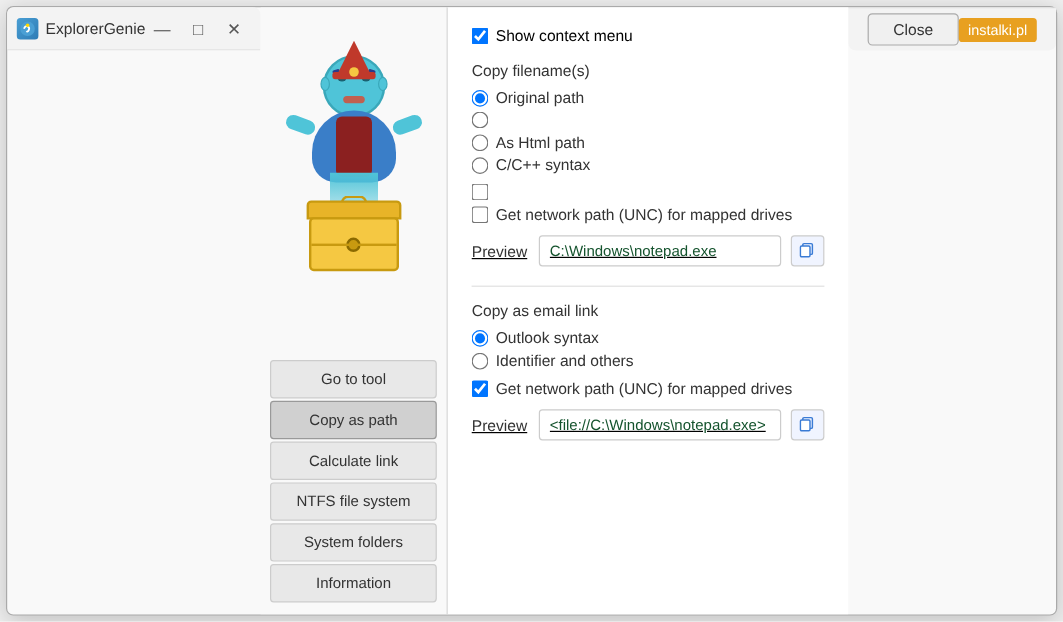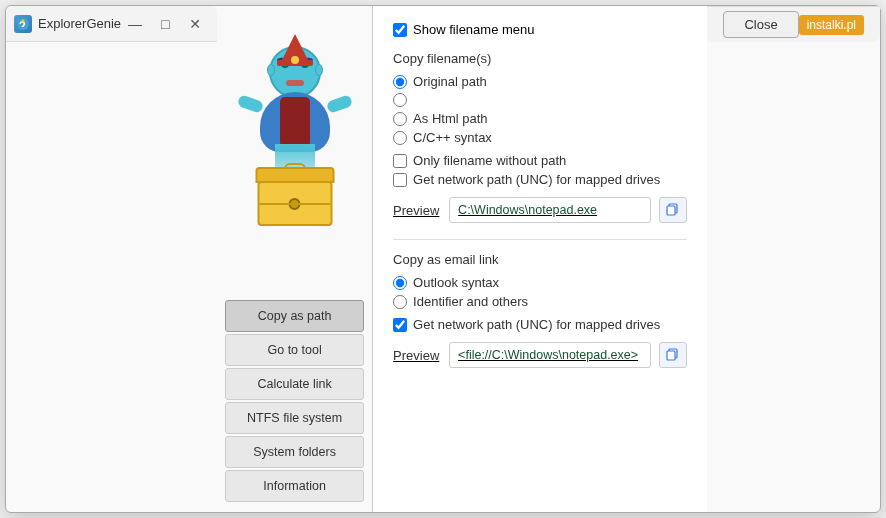--- a/index.html
+++ b/index.html
@@ -347,34 +347,34 @@
           <div class="treasure-handle"></div>
           <div class="treasure-lid"></div>
           <div class="treasure-box">
             <div style="position:absolute;top:50%;left:50%;transform:translate(-50%,-50%);width:12px;height:12px;background:#c89a10;border-radius:50%;border:2px solid #8b6a00;"></div>
             <div style="position:absolute;top:50%;left:0;right:0;height:2px;background:#c89a10;transform:translateY(-50%);"></div>
           </div>
         </div>
       </div>
 
       <div class="nav-buttons">
+        <button class="nav-btn">Go to tool</button>
         <button class="nav-btn active">Copy as path</button>
-        <button class="nav-btn">Go to tool</button>
         <button class="nav-btn">Calculate link</button>
         <button class="nav-btn">NTFS file system</button>
         <button class="nav-btn">System folders</button>
         <button class="nav-btn">Information</button>
       </div>
     </div>
 
     <div class="content-area">
 
       <div class="show-context-row">
         <input type="checkbox" id="show-context" checked="" style="">
-        <label for="show-context">Show filename menu</label>
+        <label for="show-context">Show context menu</label>
       </div>
 
       <div class="section-label">Copy filename(s)</div>
       <div class="radio-group">
         <div class="radio-item">
           <input type="radio" name="copy-path-type" id="original-path" checked="" style="">
           <label for="original-path">Original path</label>
         </div>
         <div class="radio-item">
           <input type="radio" name="copy-path-type" id="as-uri" style="">
@@ -384,21 +384,20 @@
           <label for="as-html">As Html path</label>
         </div>
         <div class="radio-item">
           <input type="radio" name="copy-path-type" id="cpp-syntax" style="">
           <label for="cpp-syntax">C/C++ syntax</label>
         </div>
       </div>
       <div class="checkbox-group">
         <div class="checkbox-item">
           <input type="checkbox" id="only-filename" style="">
-          <label for="only-filename">Only filename without path</label>
         </div>
         <div class="checkbox-item">
           <input type="checkbox" id="network-path" style="">
           <label for="network-path">Get network path (UNC) for mapped drives</label>
         </div>
       </div>
       <div class="preview-row">
         <span class="preview-label">Preview</span>
         <input type="text" class="preview-input" value="C:\Windows\notepad.exe" style="">
         <button class="copy-icon-btn" title="Copy">

